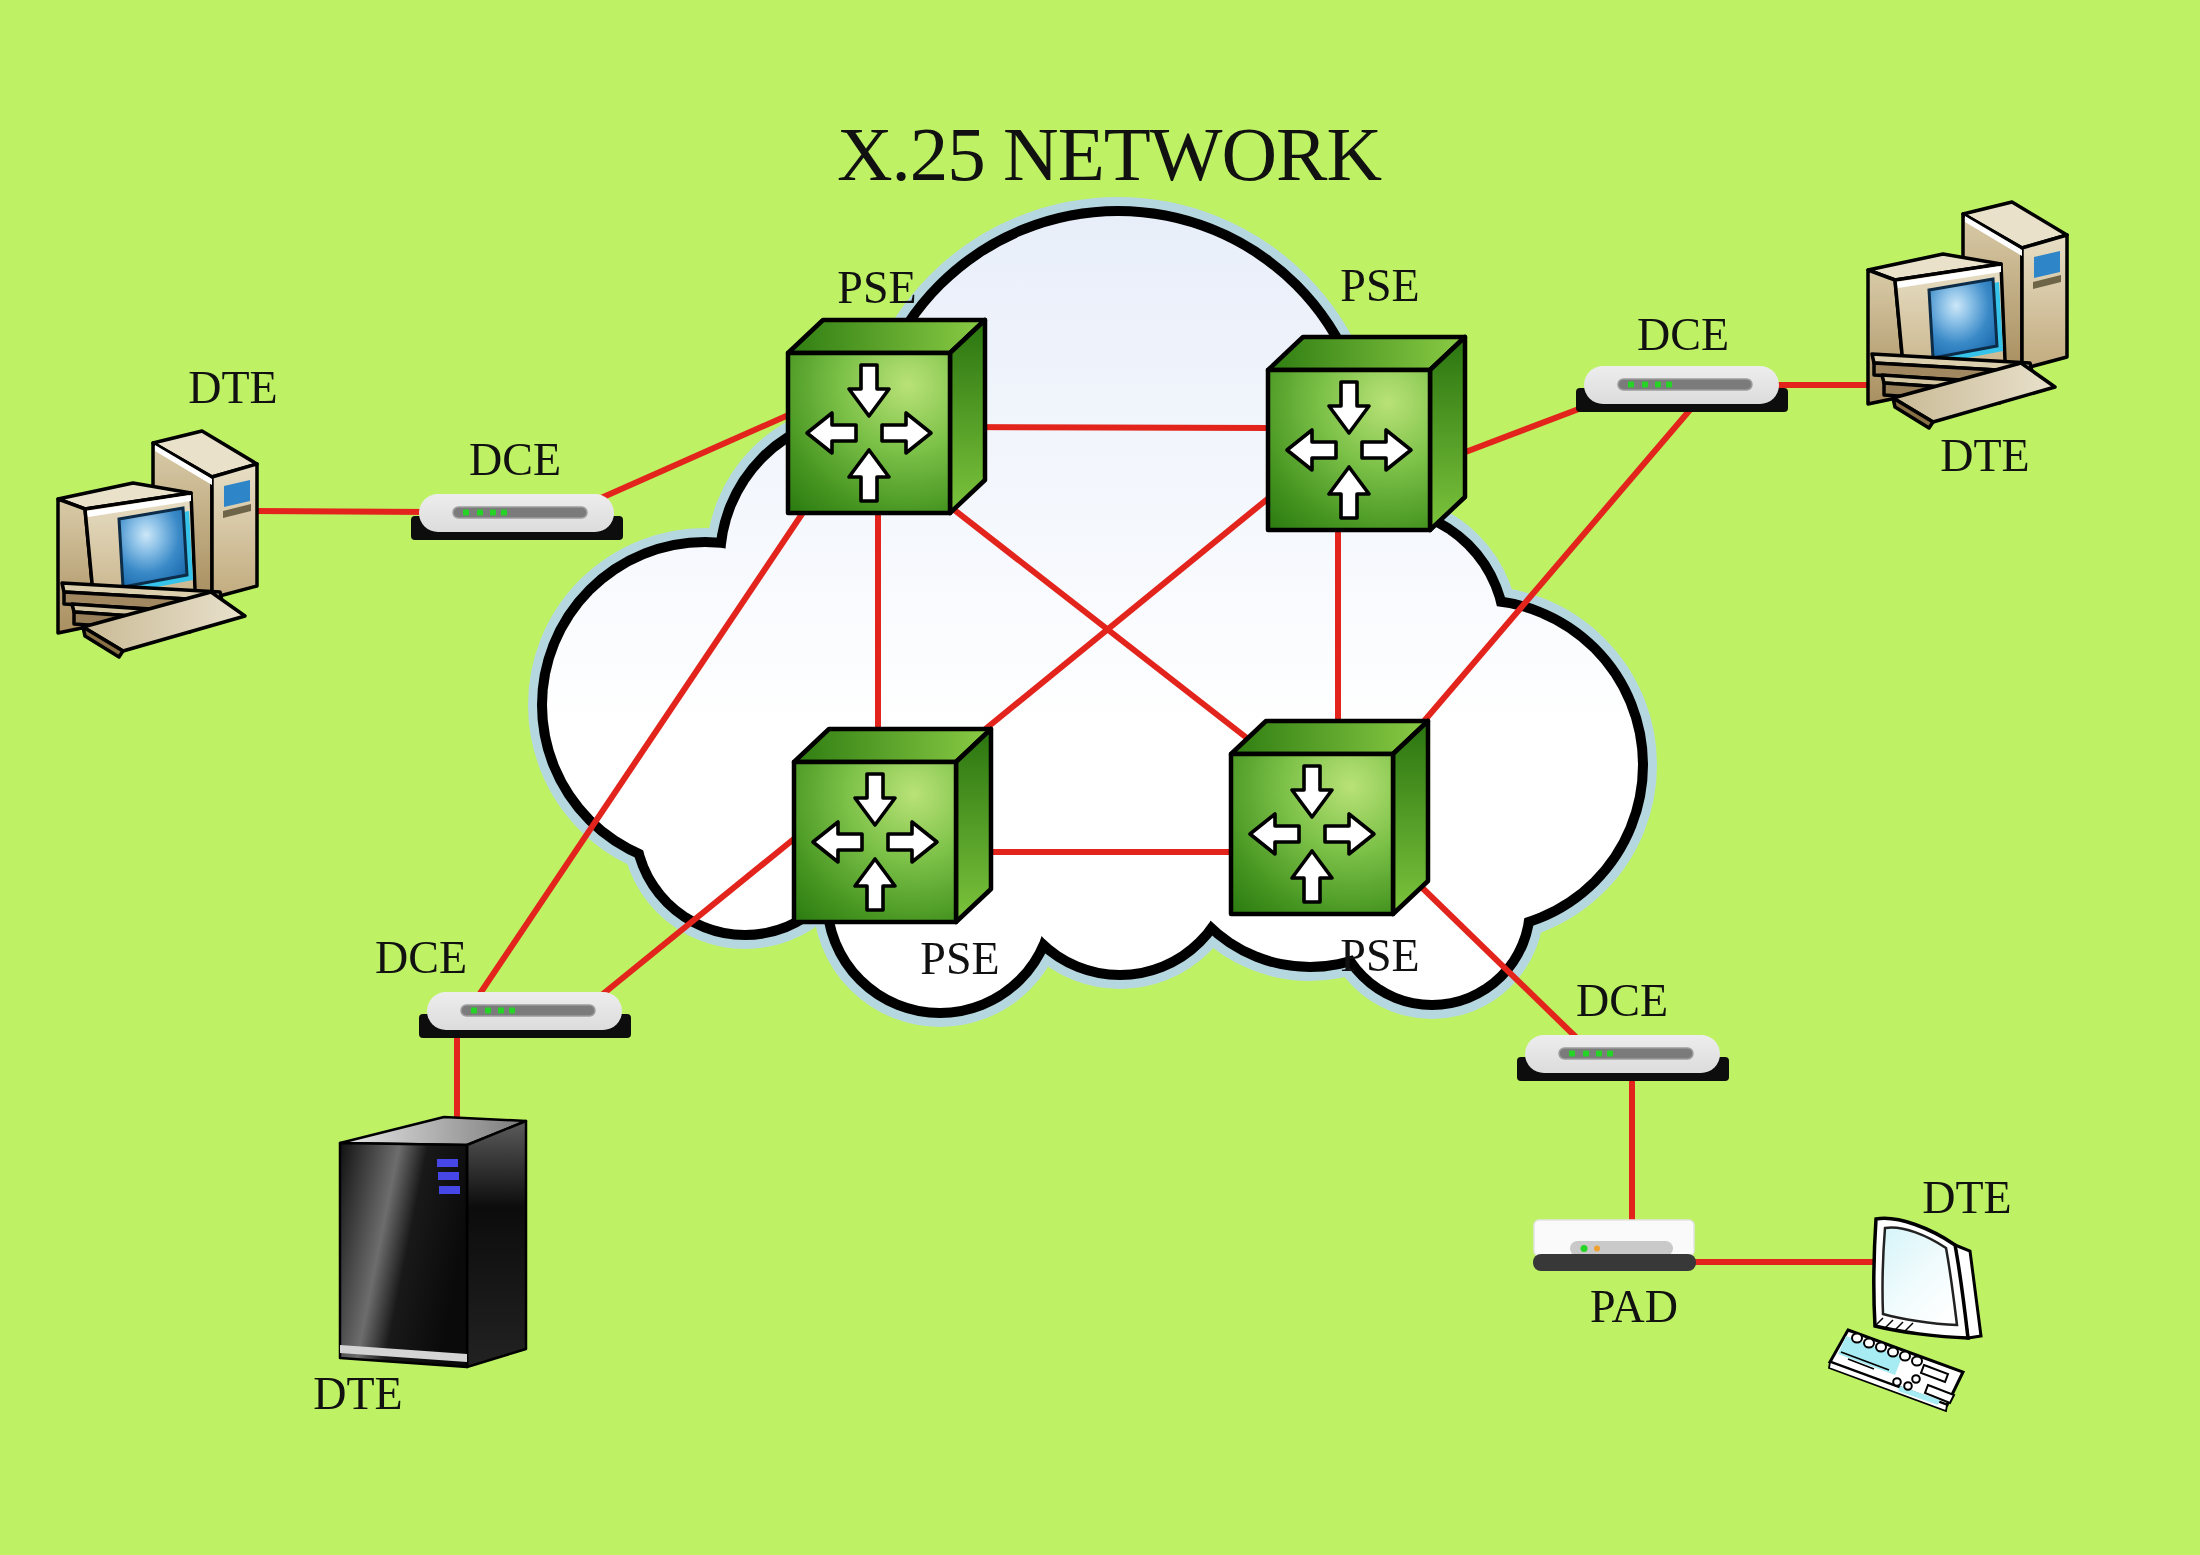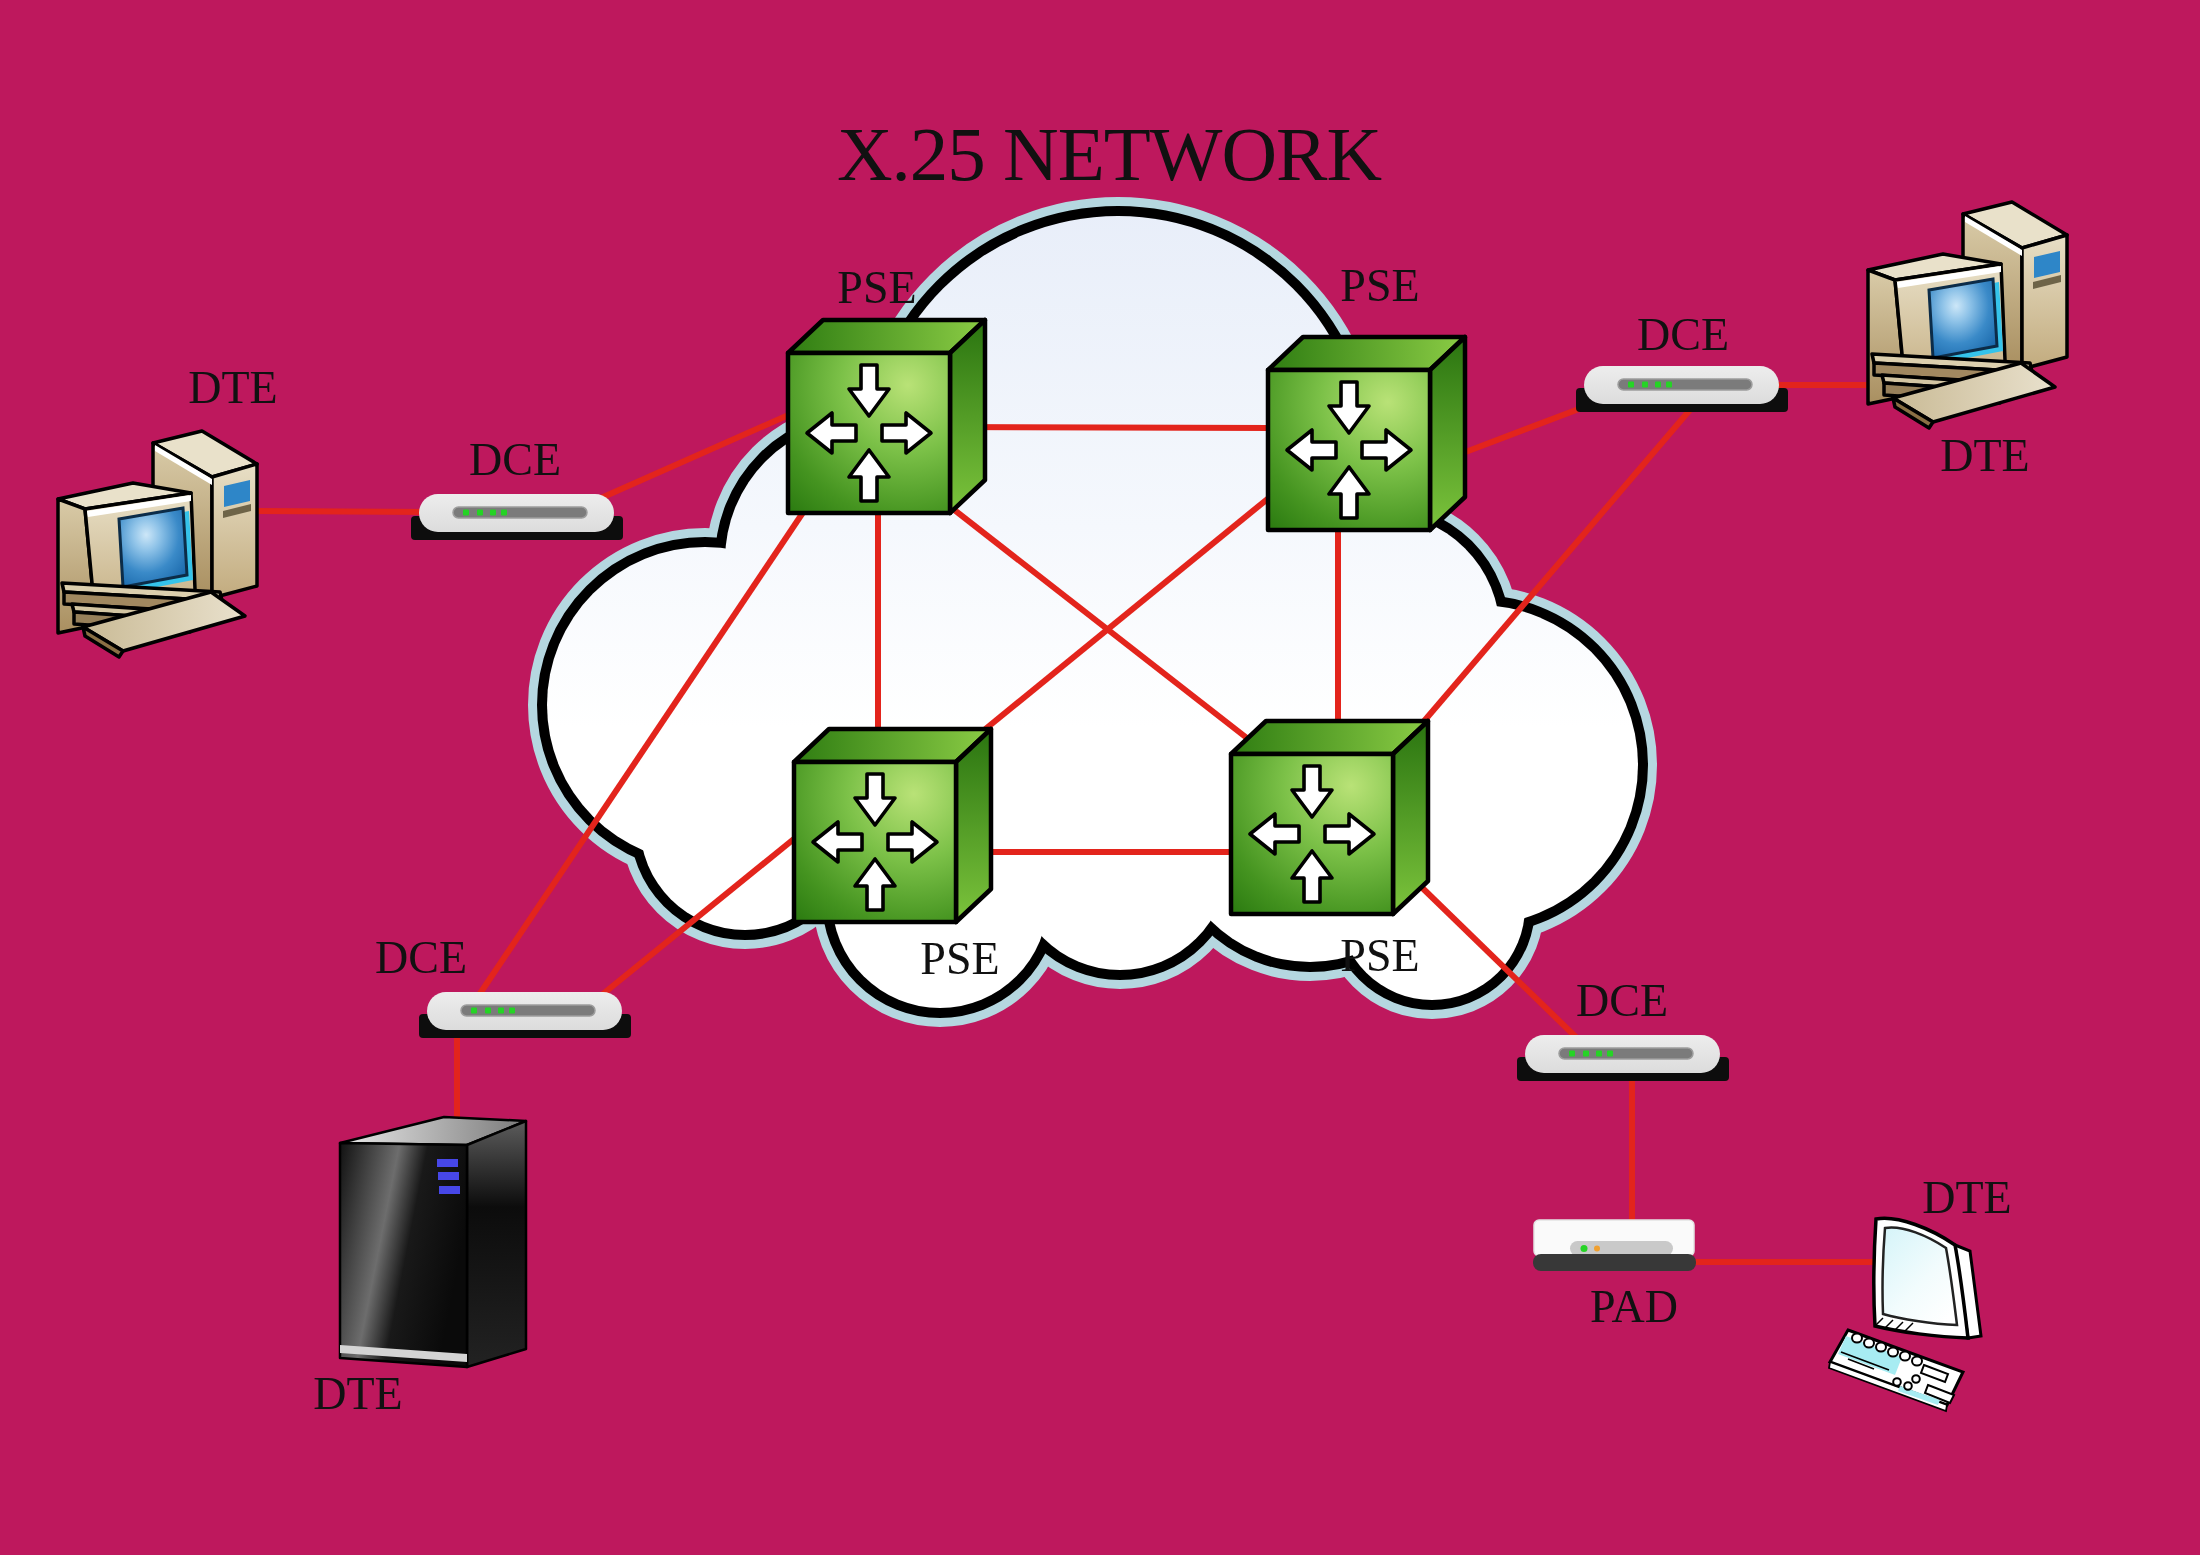--- a/index.html
+++ b/index.html
@@ -1,16 +1,16 @@
 <!DOCTYPE html>
 <html><head>
 <meta charset="utf-8">
 <style>
 html,body{margin:0;padding:0;background:#fff;}
-#stage{width:2200px;height:1555px;position:relative;background:#be185d;overflow:hidden;}
+#stage{width:2200px;height:1555px;position:relative;background:#bef264;overflow:hidden;}
 svg{position:absolute;top:0;left:0;}
 text{font-family:"Liberation Serif",serif;fill:#111;}
 </style>
 </head>
 <body>
 <div id="stage">
 <svg width="2200" height="1555" viewBox="0 0 2200 1555">
 <defs>
 
 <linearGradient id="gCloud" gradientUnits="userSpaceOnUse" x1="1100" y1="205" x2="1100" y2="1010">

